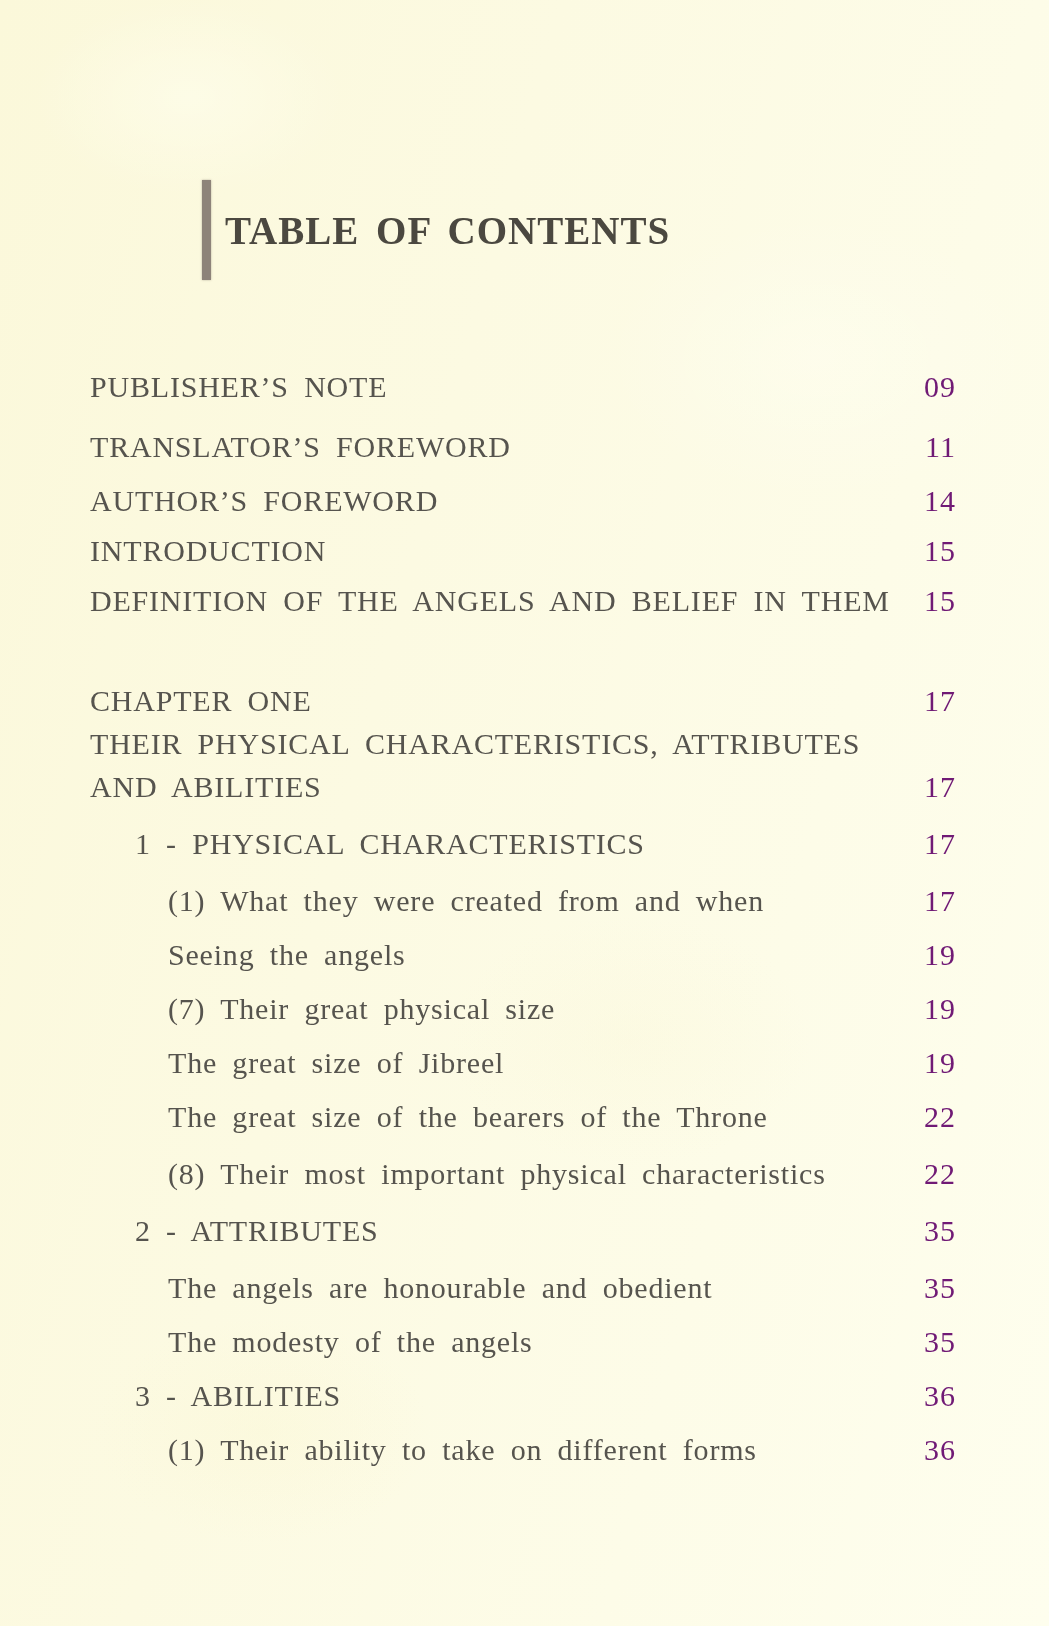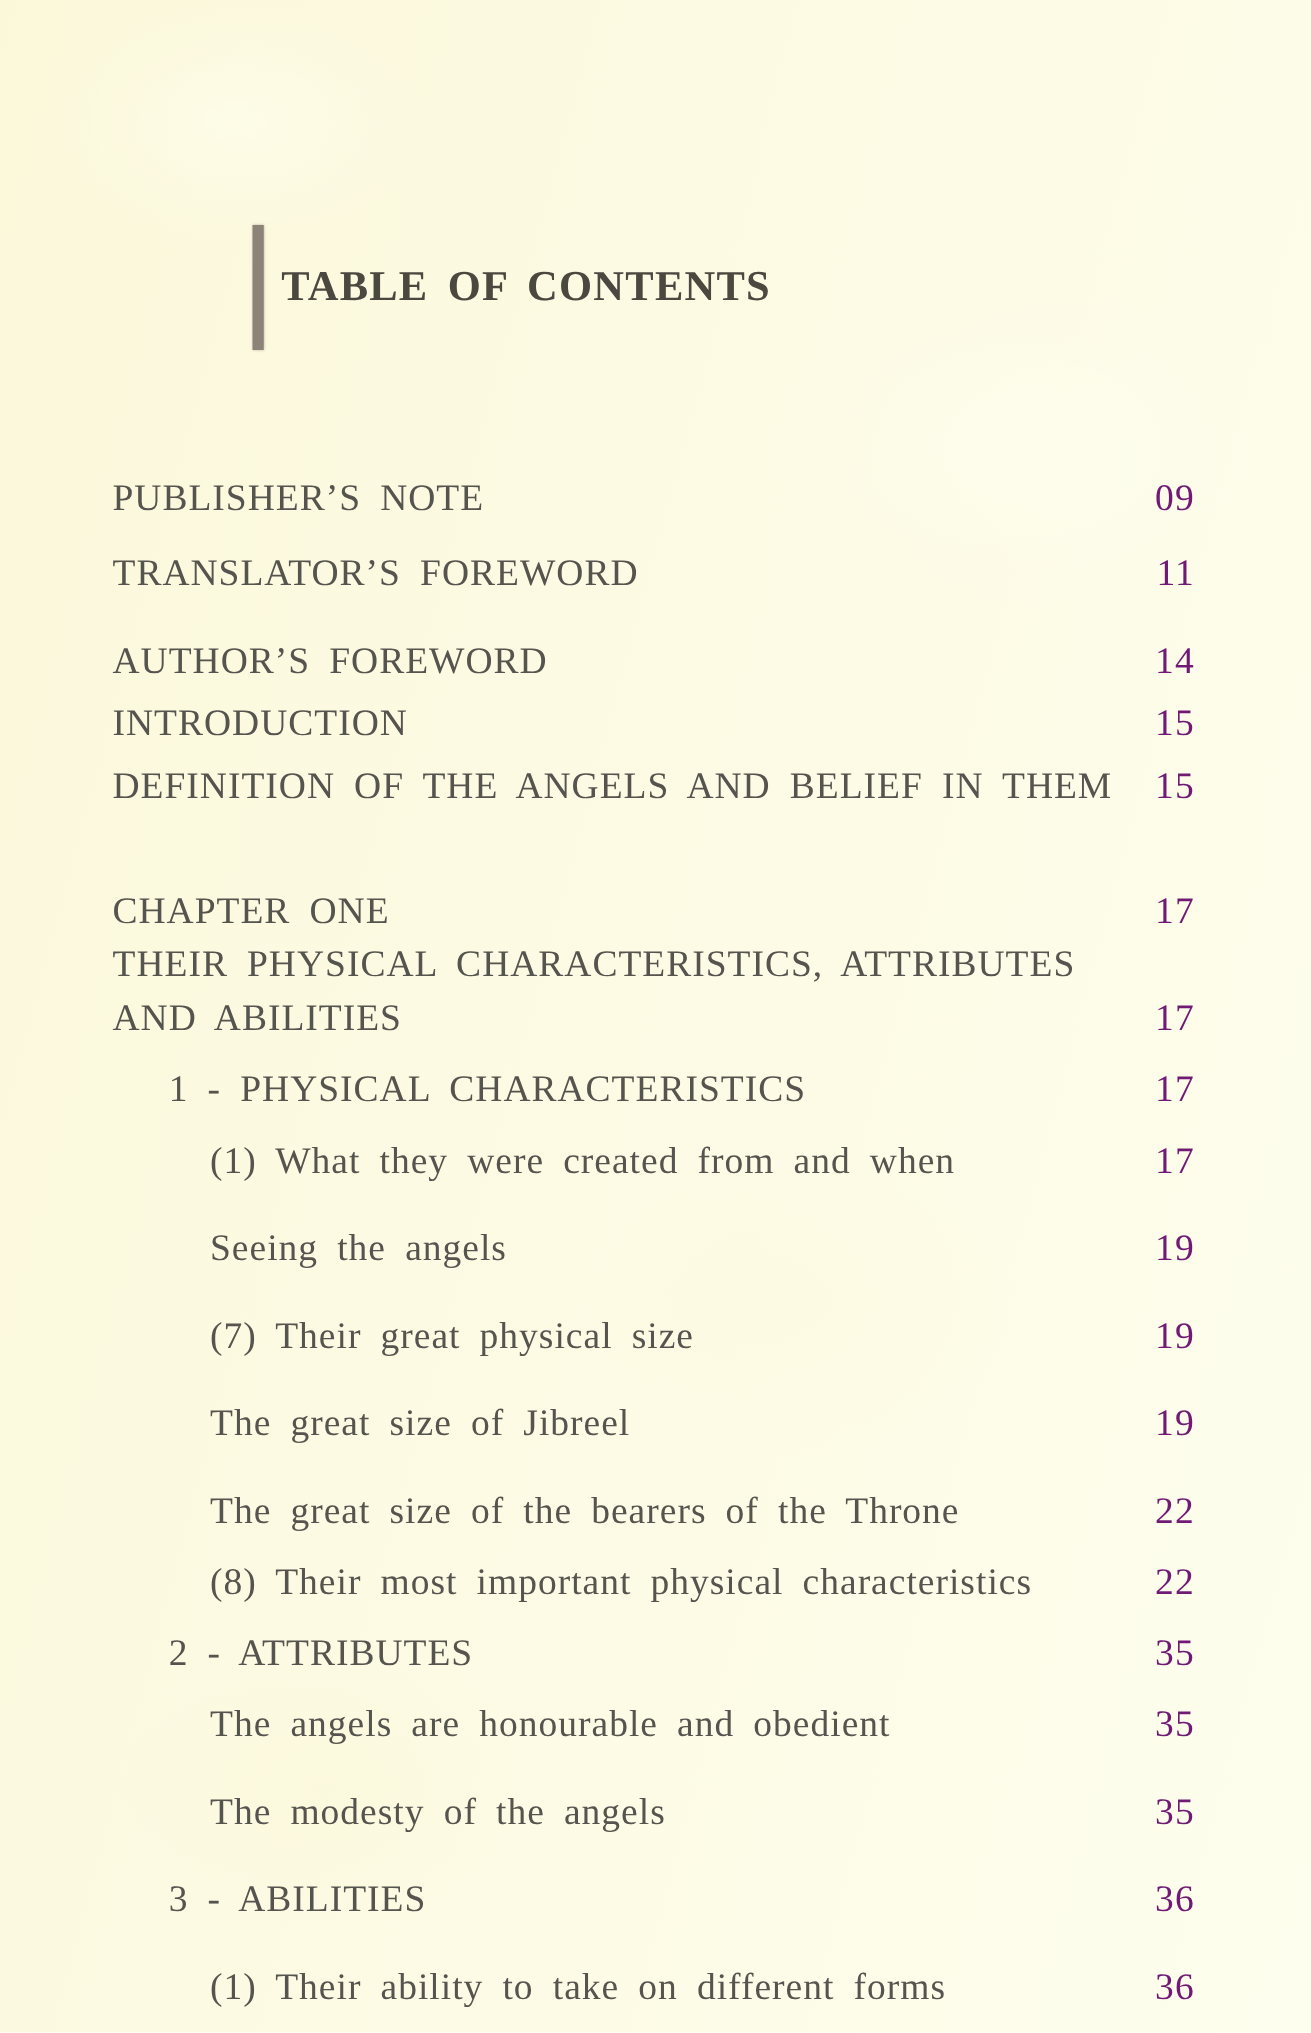--- a/index.html
+++ b/index.html
@@ -25,21 +25,21 @@
     position:absolute;left:202px;top:180px;
     display:flex;align-items:center;
   }
   .accent-bar{
     width:9px;height:100px;
     background:#8d8379;
     box-shadow:0 0 2px rgba(120,110,95,.5);
   }
   .doc-title{
     margin-left:14px;
-    font-size:34px;font-weight:bold;
+    font-size:39px;font-weight:bold;
     letter-spacing:1px;word-spacing:6px;
     color:#4b4840;
   }
 
   .toc{
     position:absolute;left:90px;top:370px;
     width:866px;
     font-size:30px;line-height:34px;
     color:#56544e;
     letter-spacing:.8px;word-spacing:7px;
@@ -50,23 +50,23 @@
   .toc-label{flex:1 1 auto;}
   .toc-page{
     flex:0 0 auto;min-width:58px;text-align:right;
     color:#701a75;letter-spacing:1px;
   }
   
   .level-0 .toc-label{padding-left:0;}
   .level-1 .toc-label{padding-left:45px;}
   .level-2 .toc-label{padding-left:78px;}
   
-  .sp-first{margin-top:12px;}
+  .sp-first{margin-top:0;}
   .sp-wide{margin-top:26px;}
-  .sp-normal{margin-top:36px;}
+  .sp-normal{margin-top:20px;}
   .sp-snug{margin-top:16px;}
   .sp-section{margin-top:66px;}
   .sp-cont{margin-top:9px;}
   .sp-post{margin-top:23px;}
 </style>
 </head>
 <body>
 
 <div class="page">
 

